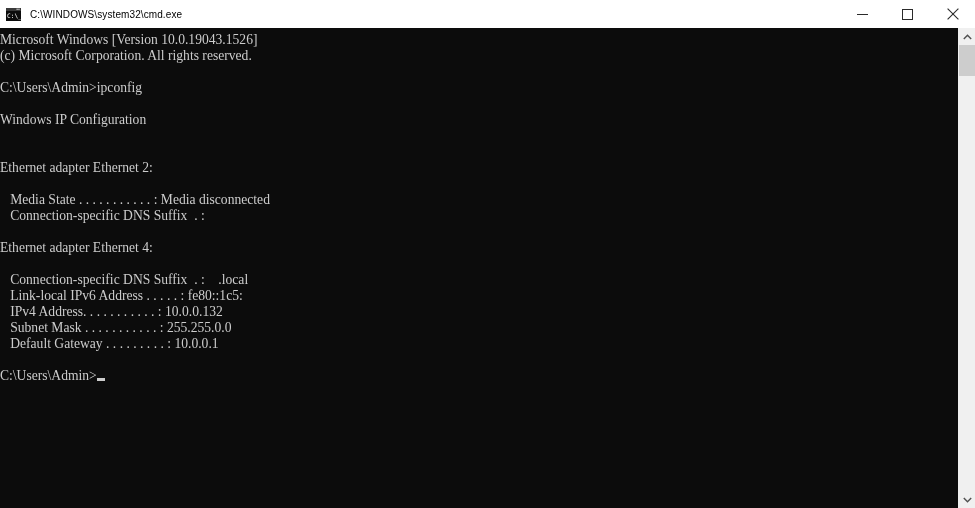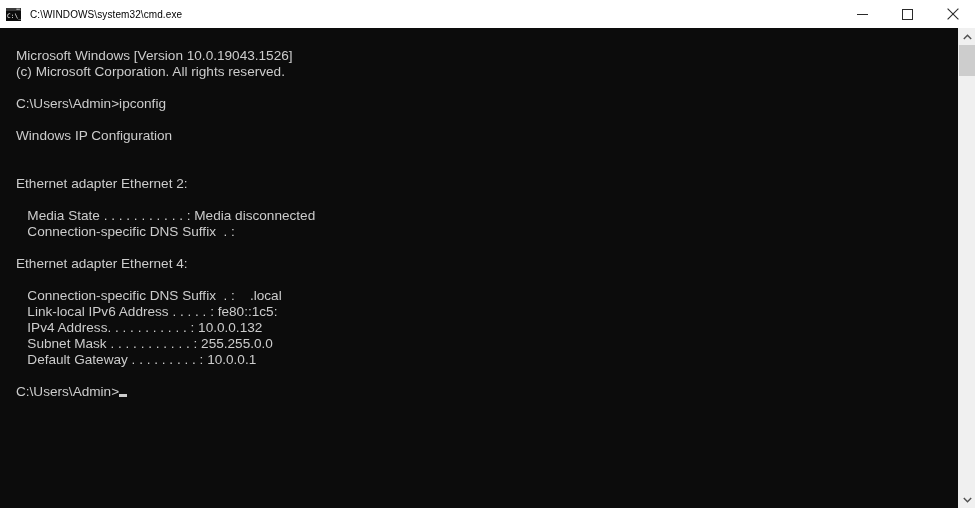--- a/index.html
+++ b/index.html
@@ -79,26 +79,26 @@
     min-height: 0;
   }
   #console {
     flex: 1 1 auto;
     background: #0c0c0c;
     overflow: hidden;
     padding: 0;
     position: relative;
   }
   #console-text {
-    font-family: Liberation Sans, sans-serif;
+    font-family: Liberation Serif, serif;
     font-size: 13.6px;
     line-height: 16px;
     color: #cccccc;
     white-space: pre;
-    margin: 16px;
+    margin: 0;
     padding: 4px 6px 0 0;
     letter-spacing: 0px;
   }
   .cursor {
     display: inline-block;
     width: 8px;
     height: 3px;
     background: #cccccc;
     vertical-align: baseline;
     margin-left: 0px;

